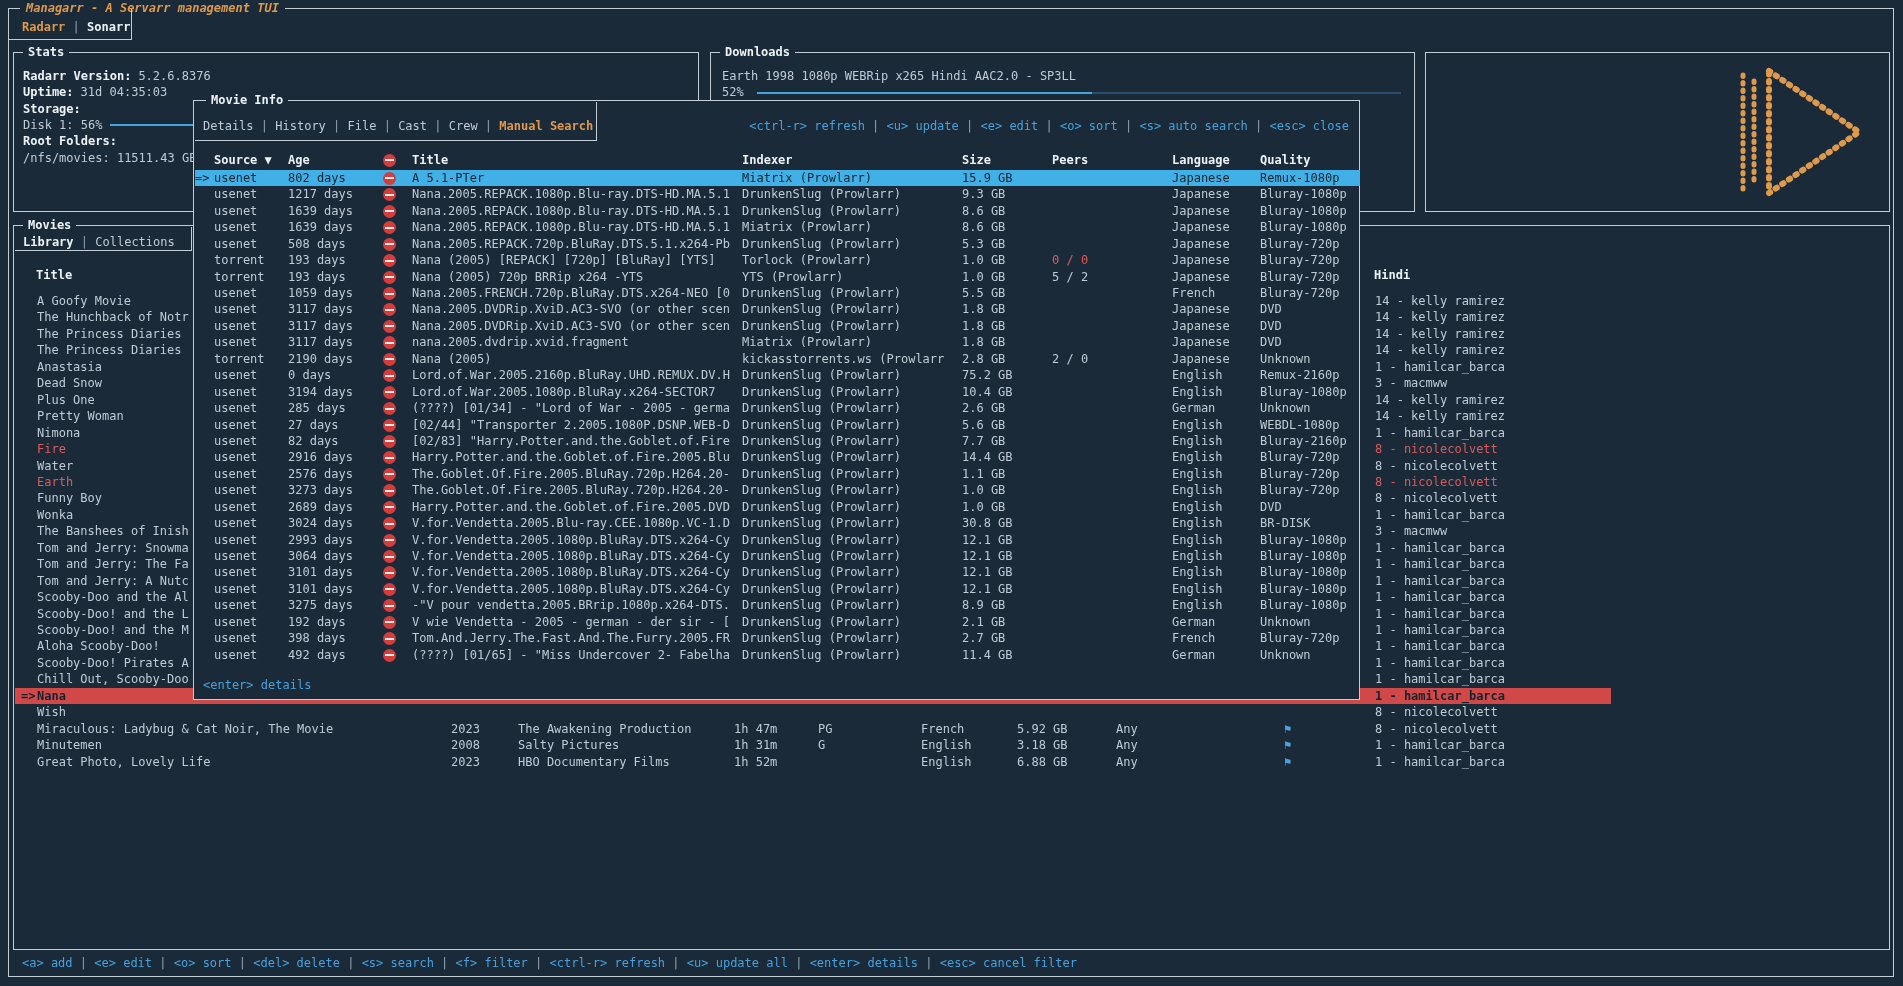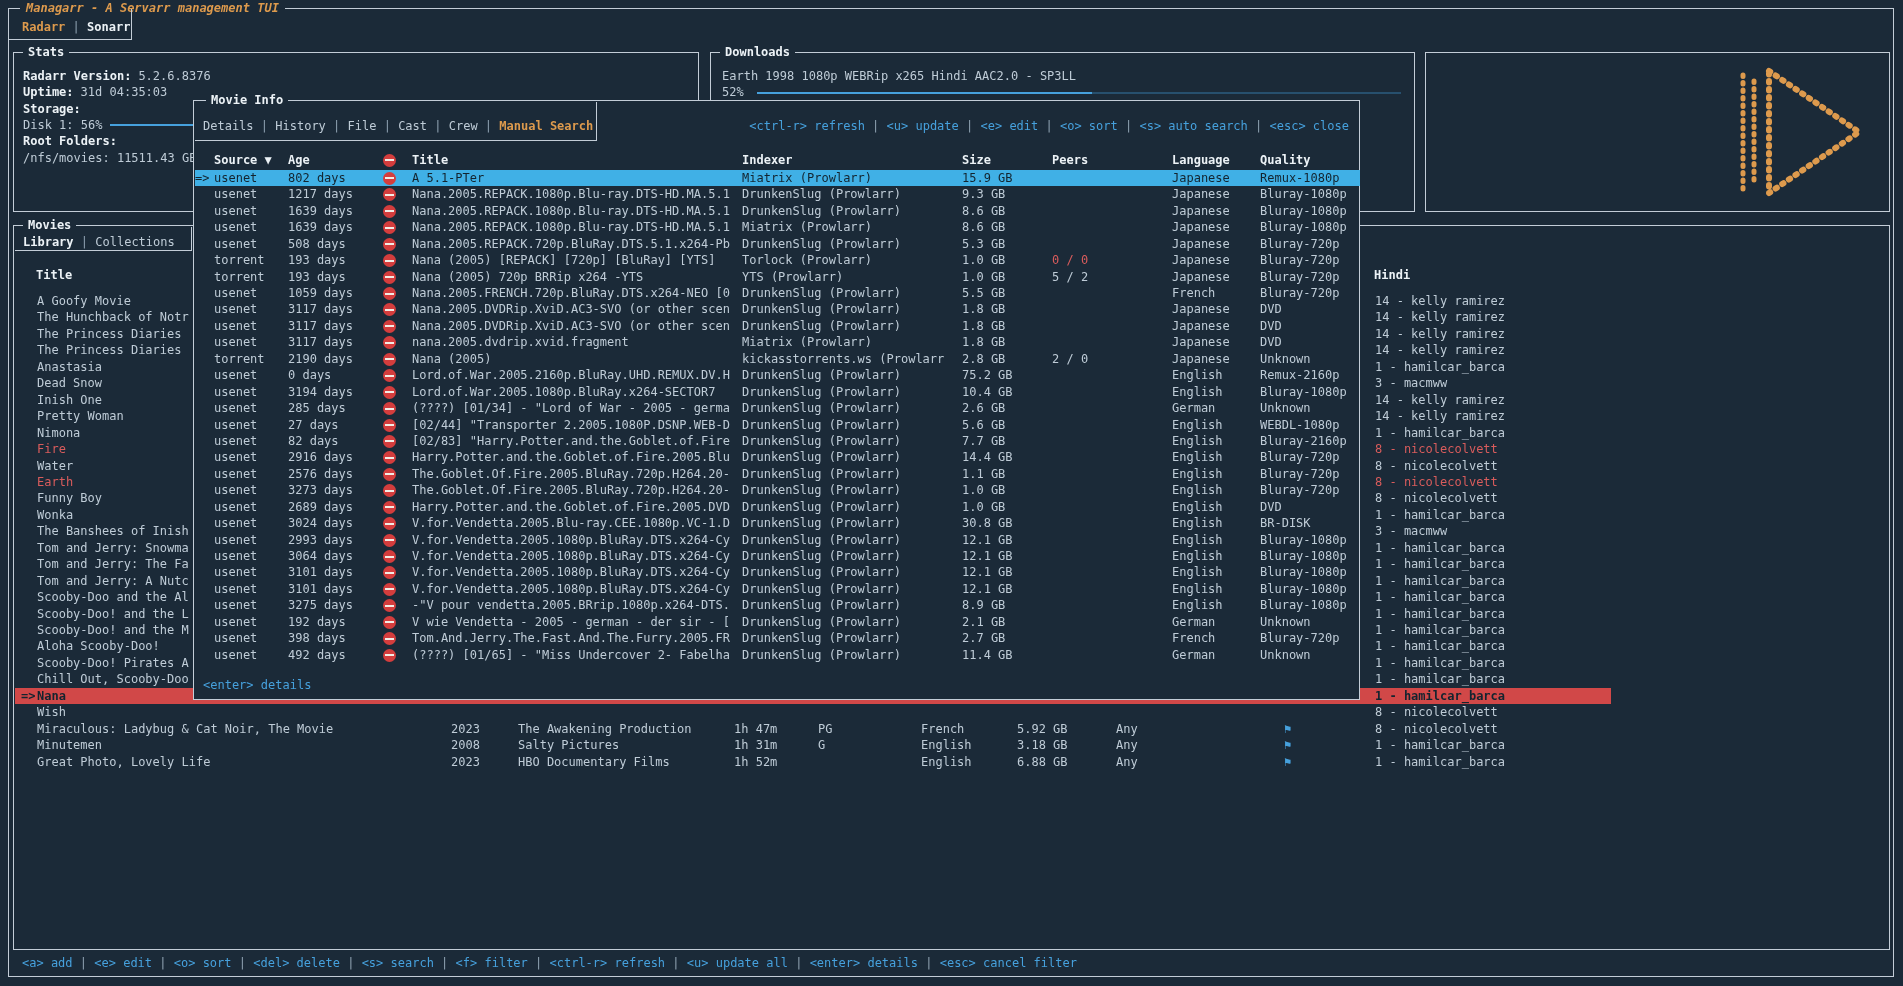--- a/index.html
+++ b/index.html
@@ -119,21 +119,21 @@
     <div class="vline" style="left:177px;top:1px;height:24px;"></div>
     <div class="mv-col" style="left:22px;top:41px;">Title</div>
     <div class="mv-col" style="left:1360px;top:41px;">Hindi</div>
     <div id="movie-rows">
         <div class="m-row" style="top: 59px;"><span class="rsel"></span><span class="rtitle">A Goofy Movie</span><span class="abs rtag">14 - kelly ramirez</span></div>
         <div class="m-row" style="top: 75.45px;"><span class="rsel"></span><span class="rtitle">The Hunchback of Notr</span><span class="abs rtag">14 - kelly ramirez</span></div>
         <div class="m-row" style="top: 91.9px;"><span class="rsel"></span><span class="rtitle">The Princess Diaries</span><span class="abs rtag">14 - kelly ramirez</span></div>
         <div class="m-row" style="top: 108.35px;"><span class="rsel"></span><span class="rtitle">The Princess Diaries</span><span class="abs rtag">14 - kelly ramirez</span></div>
         <div class="m-row" style="top: 124.8px;"><span class="rsel"></span><span class="rtitle">Anastasia</span><span class="abs rtag">1 - hamilcar_barca</span></div>
         <div class="m-row" style="top: 141.25px;"><span class="rsel"></span><span class="rtitle">Dead Snow</span><span class="abs rtag">3 - macmww</span></div>
-        <div class="m-row" style="top: 157.7px;"><span class="rsel"></span><span class="rtitle">Inish One</span><span class="abs rtag">14 - kelly ramirez</span></div>
+        <div class="m-row" style="top: 157.7px;"><span class="rsel"></span><span class="rtitle">Plus One</span><span class="abs rtag">14 - kelly ramirez</span></div>
         <div class="m-row" style="top: 174.15px;"><span class="rsel"></span><span class="rtitle">Pretty Woman</span><span class="abs rtag">14 - kelly ramirez</span></div>
         <div class="m-row" style="top: 190.6px;"><span class="rsel"></span><span class="rtitle">Nimona</span><span class="abs rtag">1 - hamilcar_barca</span></div>
         <div class="m-row" style="top: 207.05px;"><span class="rsel"></span><span class="rtitle red">Fire</span><span class="abs rtag red">8 - nicolecolvett</span></div>
         <div class="m-row" style="top: 223.5px;"><span class="rsel"></span><span class="rtitle">Water</span><span class="abs rtag">8 - nicolecolvett</span></div>
         <div class="m-row" style="top: 239.95px;"><span class="rsel"></span><span class="rtitle red">Earth</span><span class="abs rtag red">8 - nicolecolvett</span></div>
         <div class="m-row" style="top: 256.4px;"><span class="rsel"></span><span class="rtitle">Funny Boy</span><span class="abs rtag">8 - nicolecolvett</span></div>
         <div class="m-row" style="top: 272.85px;"><span class="rsel"></span><span class="rtitle">Wonka</span><span class="abs rtag">1 - hamilcar_barca</span></div>
         <div class="m-row" style="top: 289.3px;"><span class="rsel"></span><span class="rtitle">The Banshees of Inish</span><span class="abs rtag">3 - macmww</span></div>
         <div class="m-row" style="top: 305.75px;"><span class="rsel"></span><span class="rtitle">Tom and Jerry: Snowma</span><span class="abs rtag">1 - hamilcar_barca</span></div>
         <div class="m-row" style="top: 322.2px;"><span class="rsel"></span><span class="rtitle">Tom and Jerry: The Fa</span><span class="abs rtag">1 - hamilcar_barca</span></div>

